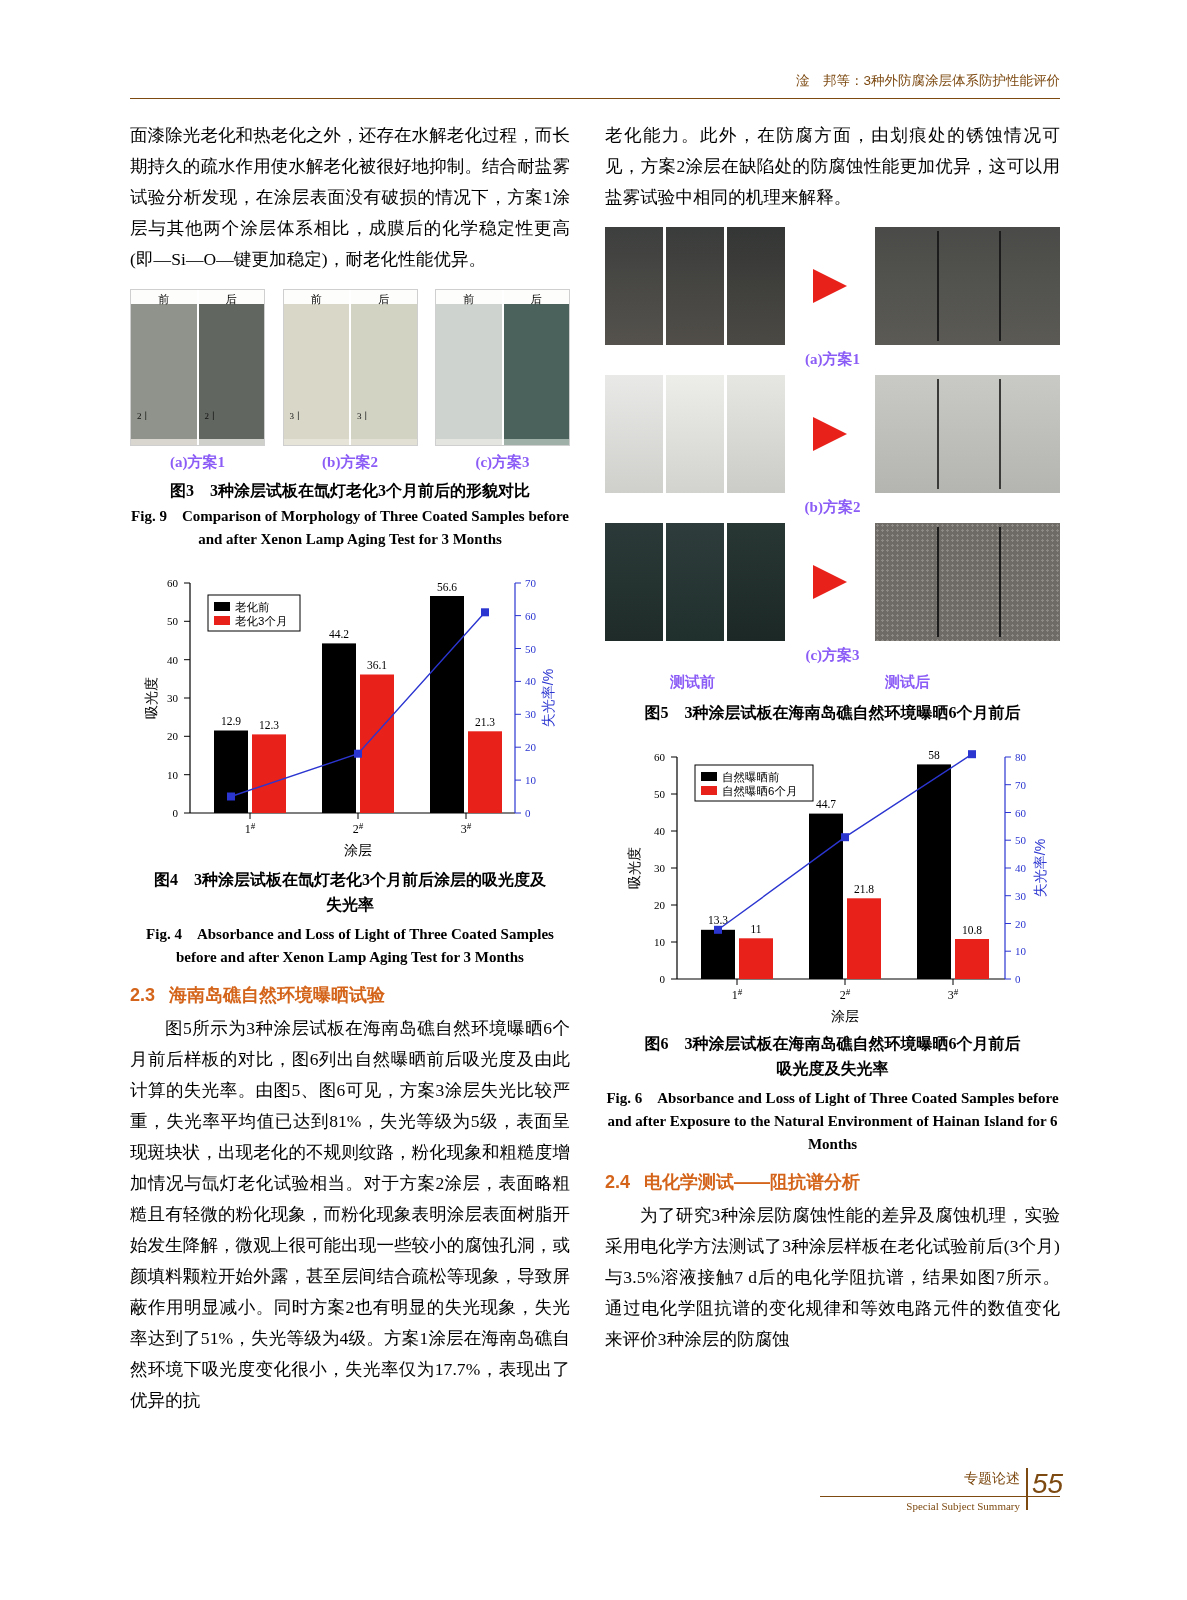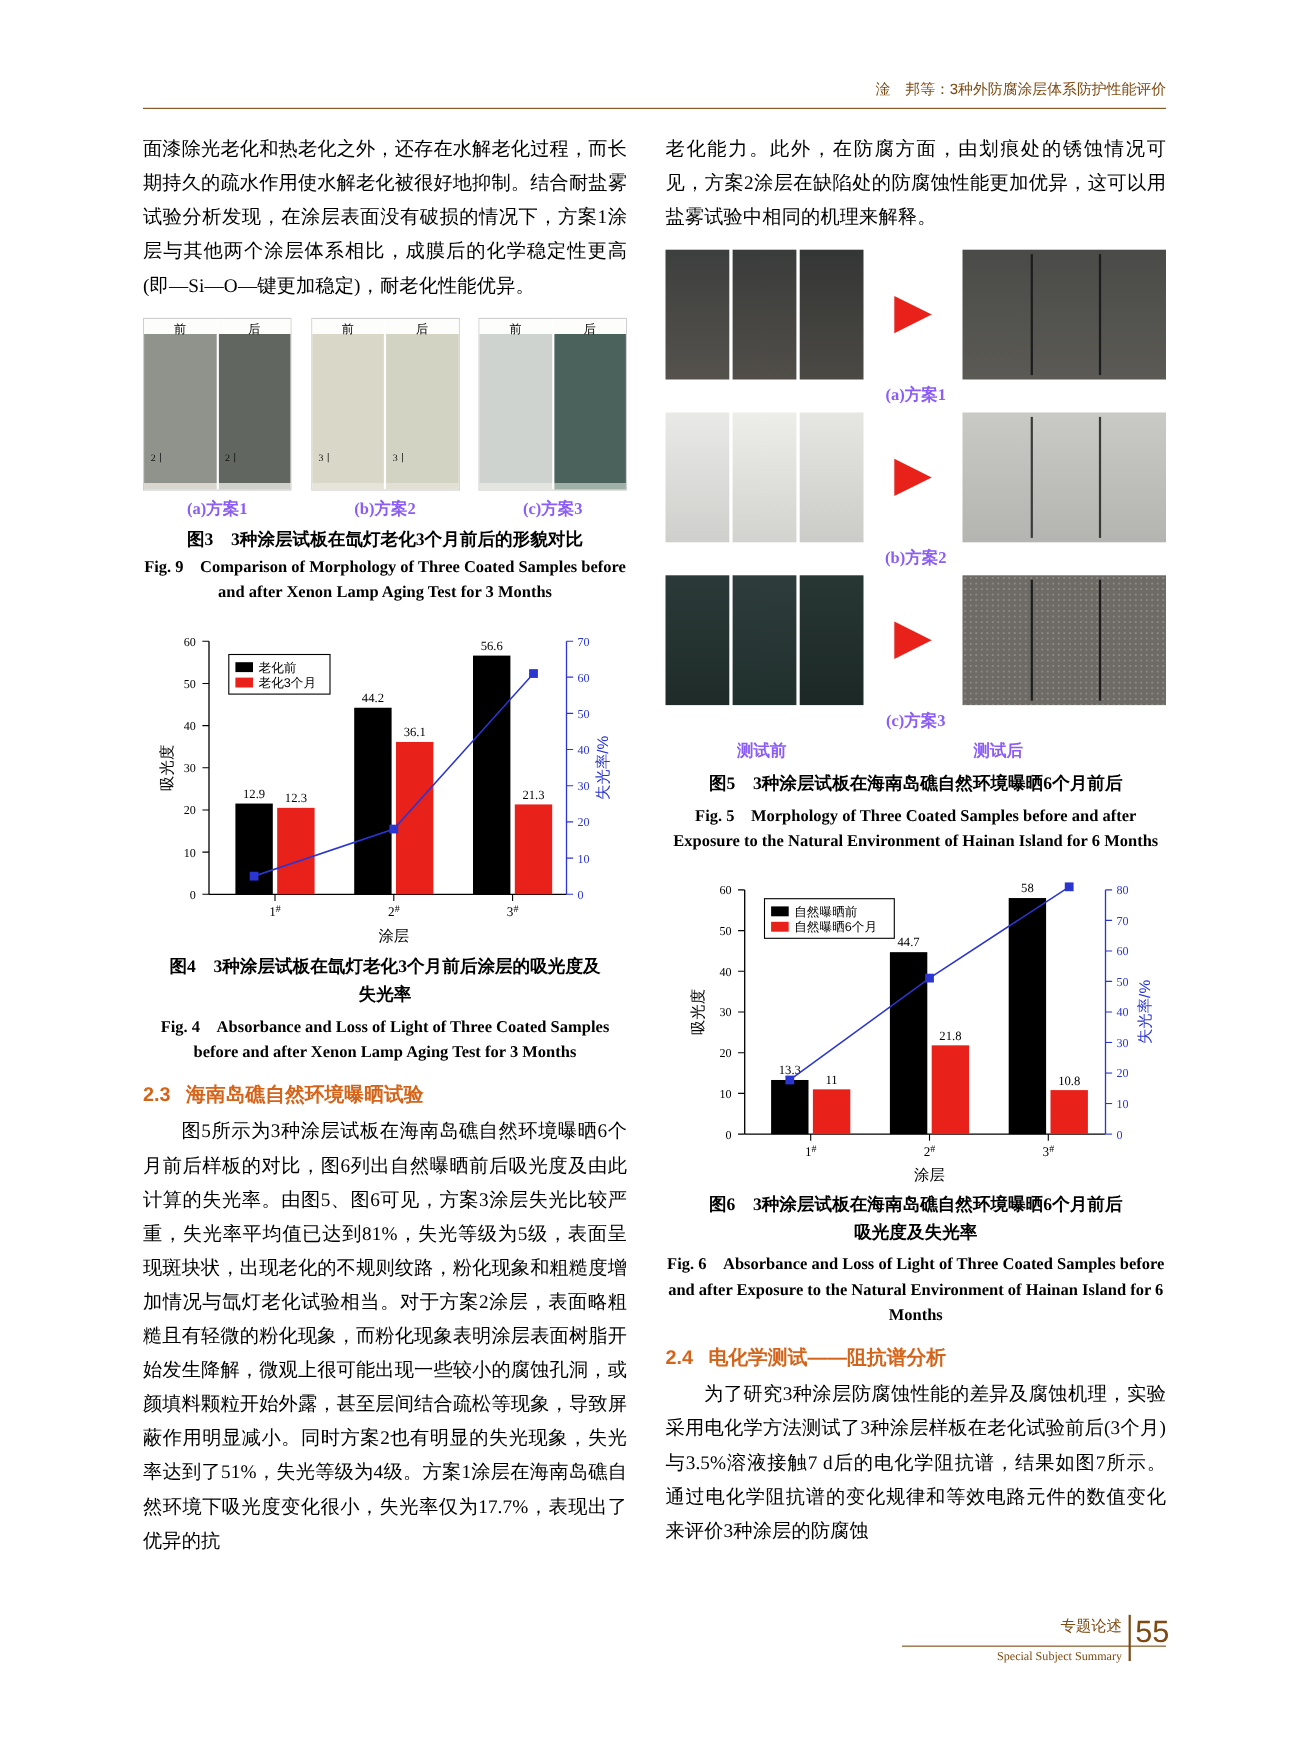--- a/index.html
+++ b/index.html
@@ -95,21 +95,21 @@
   .sec-head{
     color:#d4641a;font-size:18px;font-weight:bold;
     font-family:"Liberation Sans",sans-serif;margin:14px 0 6px 0;
   }
   .sec-head .num{margin-right:14px;}
   
   .footer-rule{position:absolute;left:820px;top:1496px;width:240px;height:1.2px;background:#7d4a12;}
   .footer-cn{position:absolute;left:820px;top:1470px;width:200px;text-align:right;font-size:14px;color:#7d4a12;font-family:"Liberation Sans",sans-serif;}
   .footer-en{position:absolute;left:820px;top:1500px;width:200px;text-align:right;font-size:11px;color:#7d4a12;font-family:"Liberation Serif",serif;}
   .footer-bar{position:absolute;left:1026px;top:1468px;width:2px;height:42px;background:#7d4a12;}
-  .footer-page{position:absolute;left:1032px;top:1468px;font-size:28px;color:#7d4a12;font-family:"Liberation Sans",sans-serif;}
+  .footer-page{position:absolute;left:1032px;top:1468px;font-size:28px;color:#7d4a12;font-family:"Liberation Sans",sans-serif;font-style:italic;}
 </style>
 </head>
 <body>
 
 <div class="page">
 
   <div class="header">淦　邦等：3种外防腐涂层体系防护性能评价</div>
   <div class="header-rule"></div>
 
   <div class="col-left">
@@ -311,21 +311,20 @@
         </div>
       </div>
       <div class="sub-lbl" style="margin-top:5px">(c)方案3</div>
 
       <div style="display:flex;justify-content:space-between;width:455px;margin-top:8px">
         <div class="sub-lbl" style="width:175px;text-align:center">测试前</div>
         <div class="sub-lbl" style="width:175px;text-align:left">测试后</div>
       </div>
 
       <div class="cap-cn-serif" style="margin-top:8px">图5　3种涂层试板在海南岛礁自然环境曝晒6个月前后</div>
-      <div class="cap-en" style="margin-top:6px">Fig. 5　Morphology of Three Coated Samples before and after Exposure to the Natural Environment of Hainan Island for 6 Months</div>
     </div>
 
     <div class="fig-block">
       <div class="chart-wrap" style="width:455px;height:290px;margin-top:10px">
         <svg width="455" height="290">
           <line x1="72" y1="18" x2="72" y2="240" stroke="#000" stroke-width="1.2"></line>
           <line x1="72" y1="240" x2="400" y2="240" stroke="#000" stroke-width="1.2"></line>
           <line x1="400" y1="18" x2="400" y2="240" stroke="#2b35d0" stroke-width="1.2"></line>
 
           <g font-size="11" font-family="Liberation Serif, serif">

